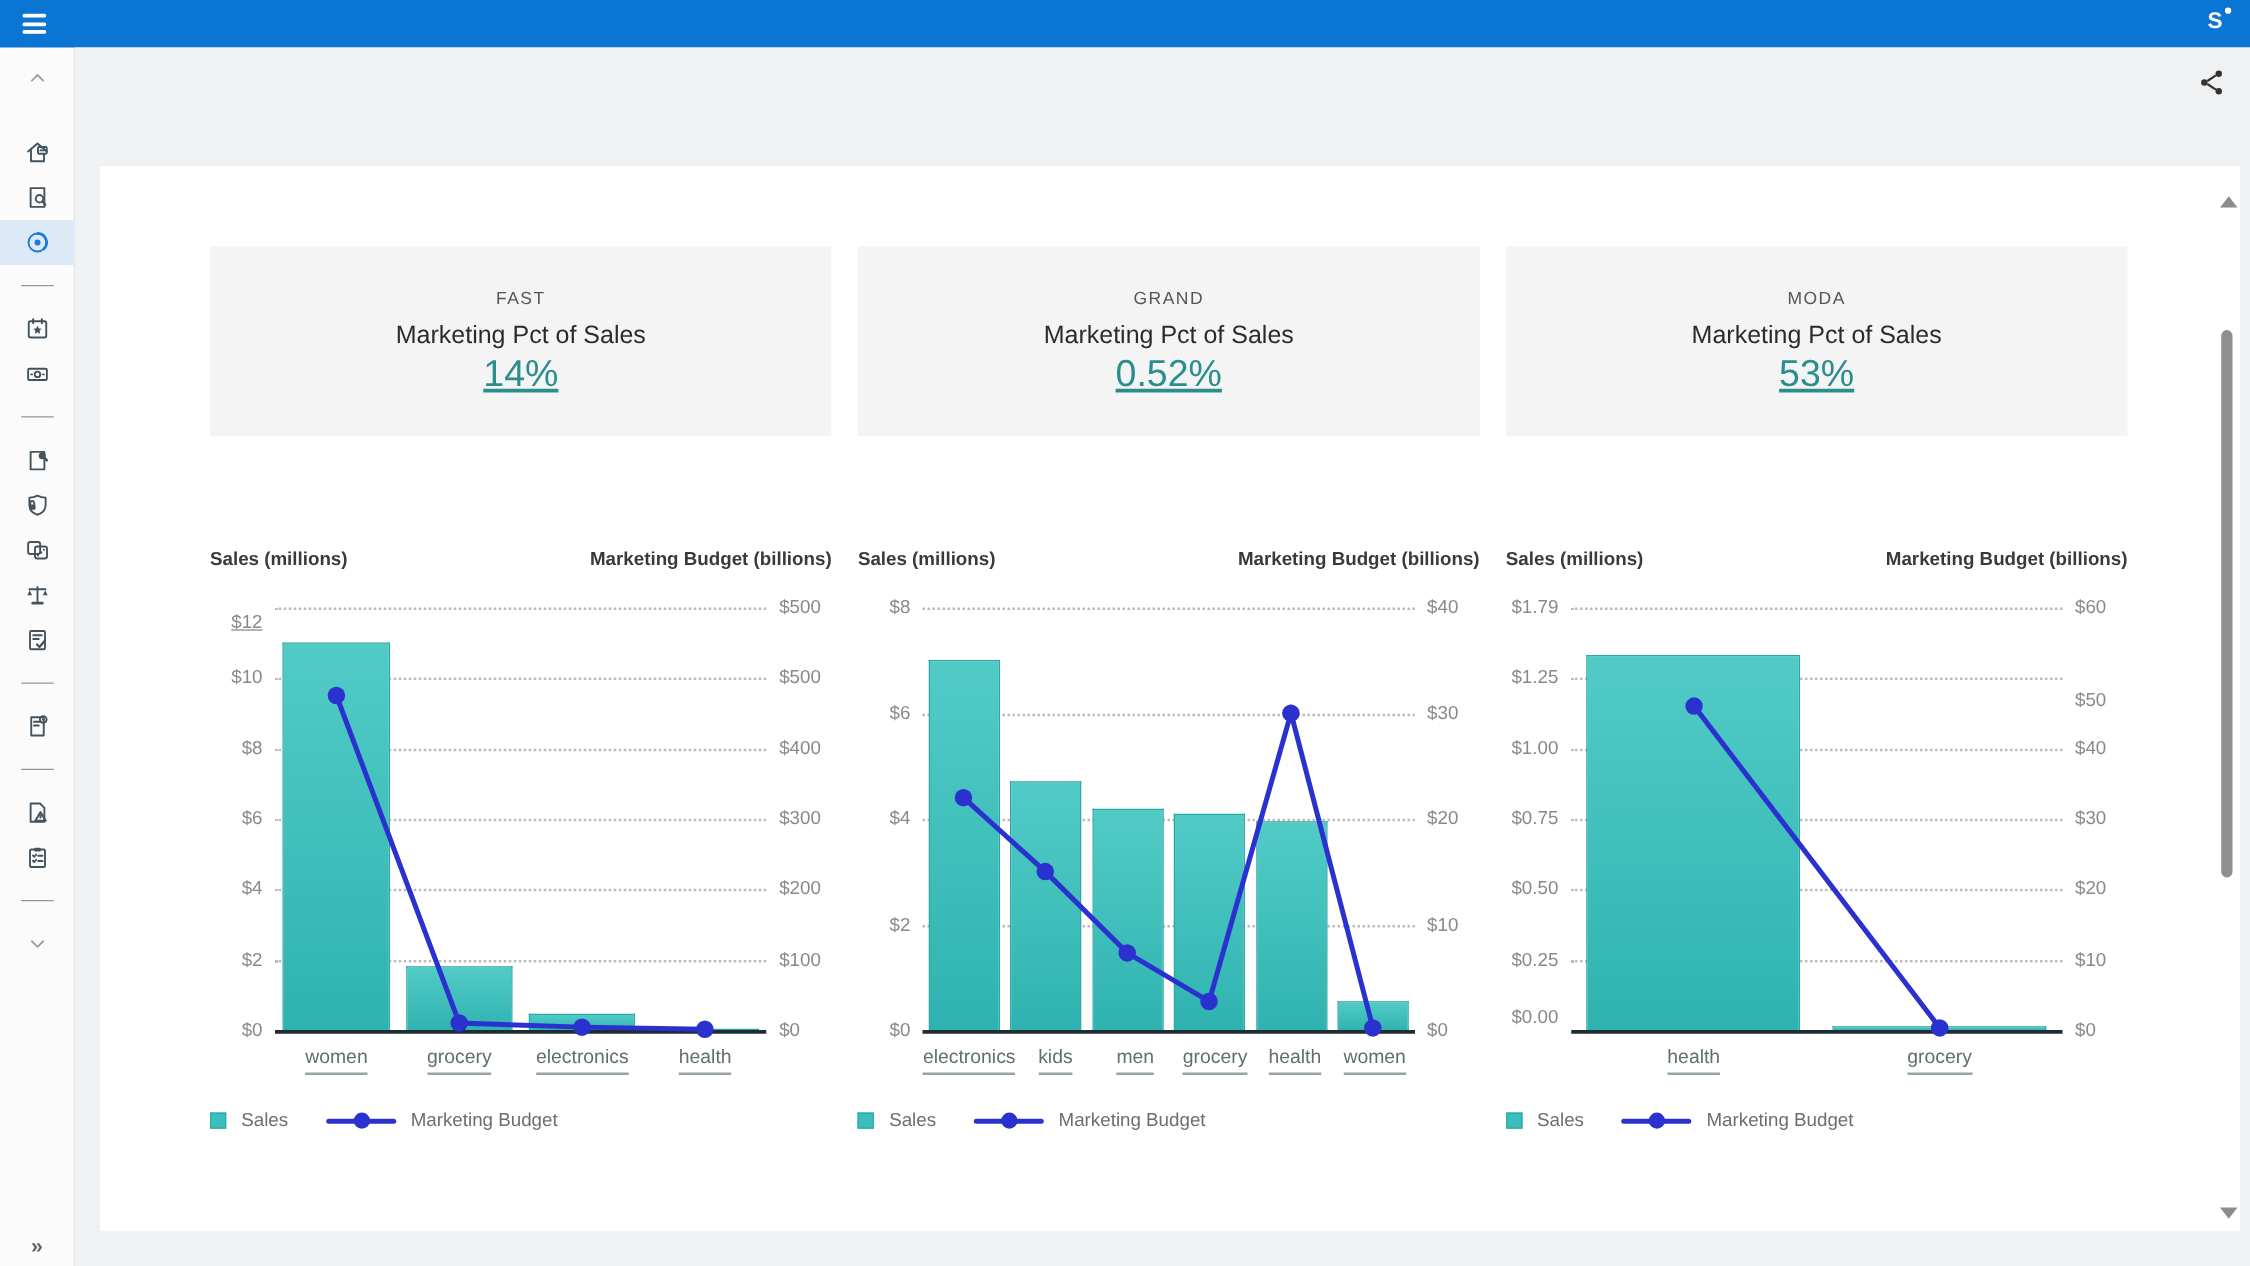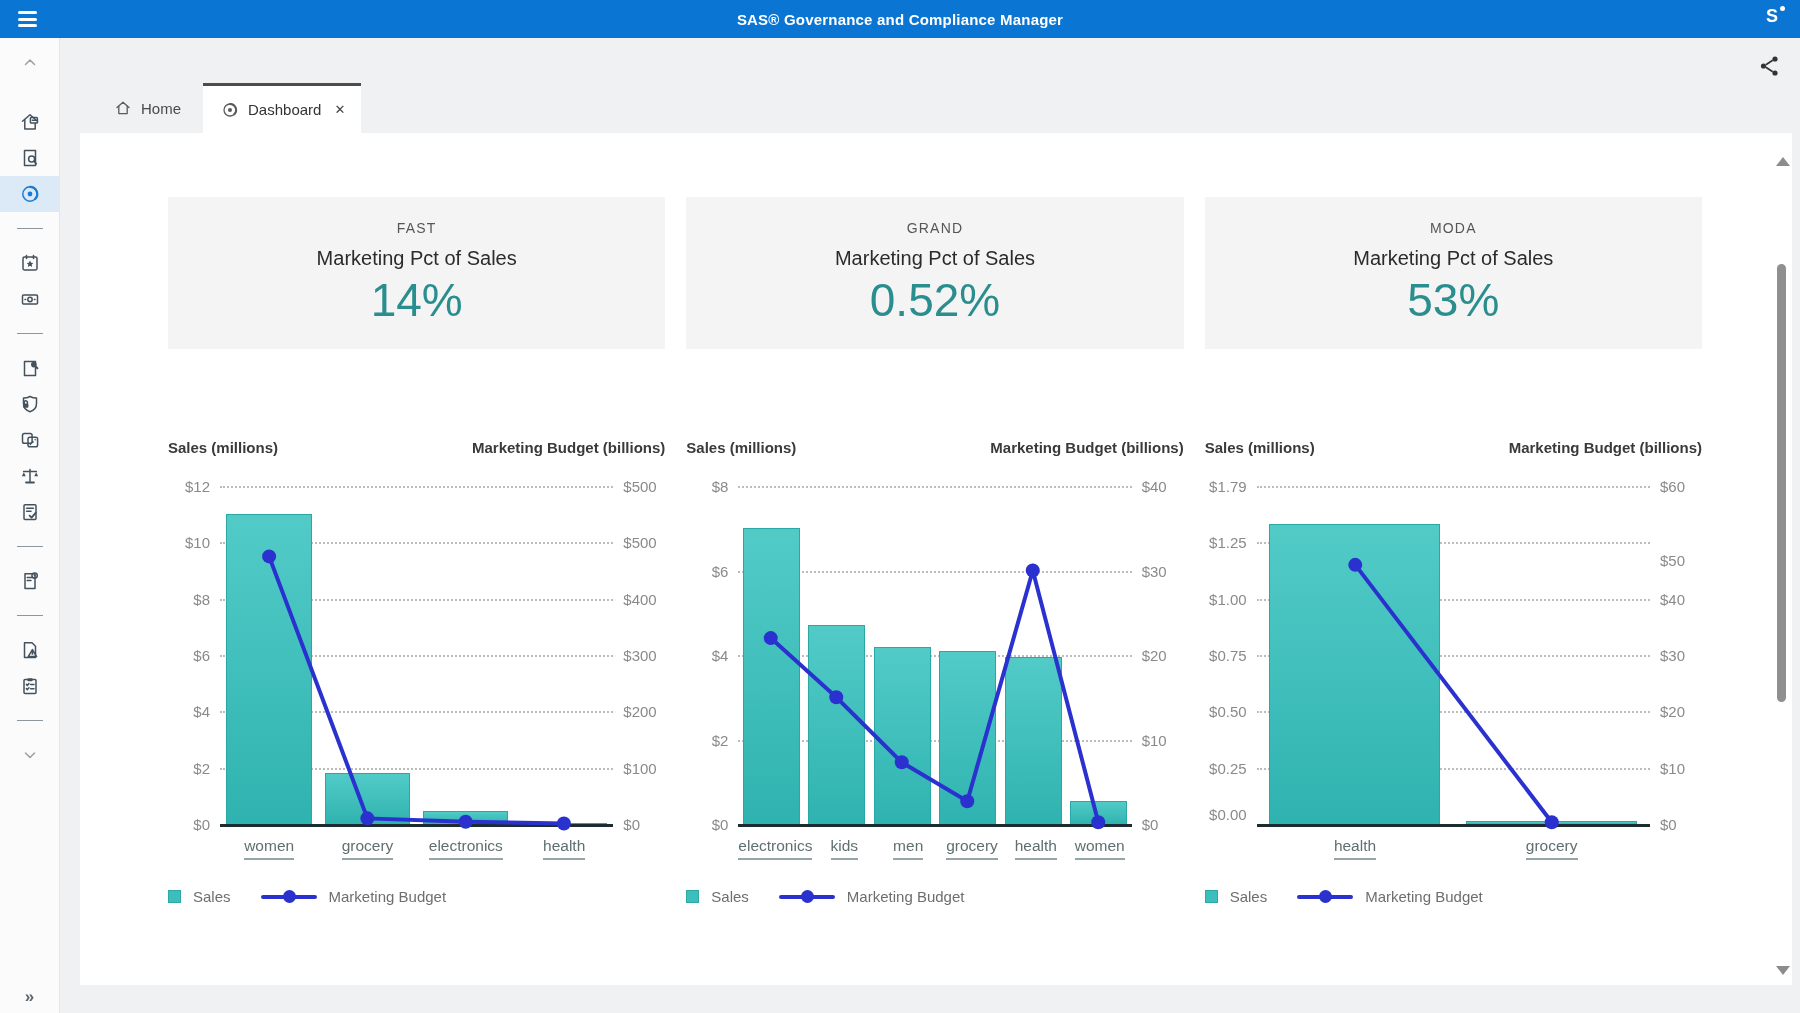--- a/index.html
+++ b/index.html
@@ -40,21 +40,21 @@
   .tab svg .fill{ fill:#5a5a5a; stroke:none; }
   .tab.active{ background:#fff; border-top:3px solid #4d4d4d; color:#333; padding:0 16px 0 18px; }
   .tab .close{ font-size:13px; color:#444; margin-left:4px; }
   
   .panel{ position:absolute; top:95px; left:20px; right:8px; bottom:28px; background:#fff; }
   .content{ padding:64px 90px 0 88px; }
   .cards-row, .charts-row{ display:grid; grid-template-columns:repeat(3,1fr); gap:21px; }
   .kpi-card{ height:152px; background:var(--card-bg); display:flex; flex-direction:column; align-items:center; justify-content:center; cursor:default; }
   .kpi-brand{ font-size:14px; color:#565656; letter-spacing:1.2px; }
   .kpi-metric{ font-size:20px; font-weight:400; color:#2b2b2b; margin-top:11px; }
-  .kpi-value{ font-size:46px; color:var(--kpi-teal); margin-top:3px; }
+  .kpi-value{ font-size:30px; color:var(--kpi-teal); margin-top:3px;text-decoration:underline; }
   .charts-row{ margin-top:90px; }
   .axis-titles{ display:flex; justify-content:space-between; font-size:15px; font-weight:700; color:var(--axis-title); }
   .plot{ position:relative; height:341px; margin:30px 52px 0 52px; border-bottom:3px solid var(--axis-line); }
   .gridline{ position:absolute; left:0; right:0; height:0; border-top:2px dotted var(--grid); }
   .tick{ position:absolute; font-size:15px; color:var(--tick); transform:translateY(-50%); white-space:nowrap; }
   .tick-left{ right:calc(100% + 10px); }
   .tick-right{ left:calc(100% + 10px); }
   .bar{ position:absolute; bottom:0; background:linear-gradient(180deg,var(--teal-top) 0%,var(--teal-bottom) 100%); border:1px solid var(--teal-border); border-bottom:none; }
   .line-svg{ position:absolute; left:0; top:0; overflow:visible; z-index:3; }
   .cats{ display:flex; margin:10px 52px 0 52px; }
@@ -74,21 +74,20 @@
 </style>
 </head>
 <body>
 
 <header class="topbar">
   <button class="hamburger">
       <span></span>
       <span></span>
       <span></span>
     </button>
-  <div class="topbar-title">SAS® Governance and Compliance Manager</div>
   <button class="logo"><span>S</span><i></i></button>
 </header>
 
 <div class="app-body">
 
   <nav class="sidebar" id="sidebar">
       <button class="sb-item first chev chev">
         <svg viewBox="0 0 22 22">
           <polyline points="6.5,13.5 11,9 15.5,13.5"></polyline>
         </svg>
@@ -214,38 +213,20 @@
     <button class="share-btn">
       <svg viewBox="0 0 24 24">
           <circle cx="17" cy="5" r="2.6" fill="#333"></circle>
           <circle cx="5.5" cy="12" r="2.6" fill="#333"></circle>
           <circle cx="17" cy="19" r="2.6" fill="#333"></circle>
           <line x1="7.9" y1="10.8" x2="14.7" y2="6.3" stroke="#333" stroke-width="1.7"></line>
           <line x1="7.9" y1="13.2" x2="14.7" y2="17.7" stroke="#333" stroke-width="1.7"></line>
         </svg>
     </button>
 
-    <div class="tabbar">
-      <button class="tab">
-        <svg viewBox="0 0 21 21">
-            <path d="M3.5 10 L10.5 3.8 L17.5 10"></path>
-            <path d="M5.6 8.5 V17 H15.4 V8.5"></path>
-          </svg>
-        <span>Home</span>
-      </button>
-      <button class="tab active">
-        <svg viewBox="0 0 21 21">
-            <circle cx="10.5" cy="10.5" r="7"></circle>
-            <circle class="fill" cx="10.5" cy="10.5" r="2.4"></circle>
-            <path d="M10.5 3.5 A7 7 0 0 1 15.5 15.5" stroke-width="2.4"></path>
-          </svg>
-        <span>Dashboard</span>
-        <span class="close">✕</span>
-      </button>
-    </div>
 
     <div class="panel">
       <div class="content">
         <div class="cards-row">
           <div class="kpi-card">
             <div class="kpi-brand">FAST</div>
             <div class="kpi-metric">Marketing Pct of Sales</div>
             <div class="kpi-value">14%</div>
           </div>
           <div class="kpi-card">
@@ -278,21 +259,21 @@
                 <div class="gridline" style="top: 169px;"></div>
                 <span class="tick tick-left" style="top: 169px;">$6</span>
                 <span class="tick tick-right" style="top: 169px;">$300</span>
                 <div class="gridline" style="top: 112.667px;"></div>
                 <span class="tick tick-left" style="top: 112.667px;">$8</span>
                 <span class="tick tick-right" style="top: 112.667px;">$400</span>
                 <div class="gridline" style="top: 56.3333px;"></div>
                 <span class="tick tick-left" style="top: 56.3333px;">$10</span>
                 <span class="tick tick-right" style="top: 56.3333px;">$500</span>
                 <div class="gridline" style="top: 0px;"></div>
-                <span class="tick tick-left" style="top: 0px;">$12</span>
+                <span class="tick tick-left" style="top: 12px; text-decoration: underline;">$12</span>
                 <span class="tick tick-right" style="top: 0px;">$500</span>
                 <div class="bar" style="left: 6.38625px; width: 85.4775px; height: 309.833px;"></div>
                 <div class="bar" style="left: 104.636px; width: 85.4775px; height: 50.7px;"></div>
                 <div class="bar" style="left: 202.886px; width: 85.4775px; height: 12.675px;"></div>
                 <div class="bar" style="left: 301.136px; width: 85.4775px; height: 1.5px;"></div>
                 <svg width="393" height="338" class="line-svg">
                   <polyline points="49.1,70.4 147.4,332.4 245.6,335.7 343.9,337.4" fill="none" stroke="#2b31ce" stroke-width="4"></polyline>
                   <circle cx="49.125" cy="70.41666666666669" r="7" fill="#2b31ce"></circle>
                   <circle cx="147.375" cy="332.3666666666667" r="7" fill="#2b31ce"></circle>
                   <circle cx="245.625" cy="335.74666666666667" r="7" fill="#2b31ce"></circle>

